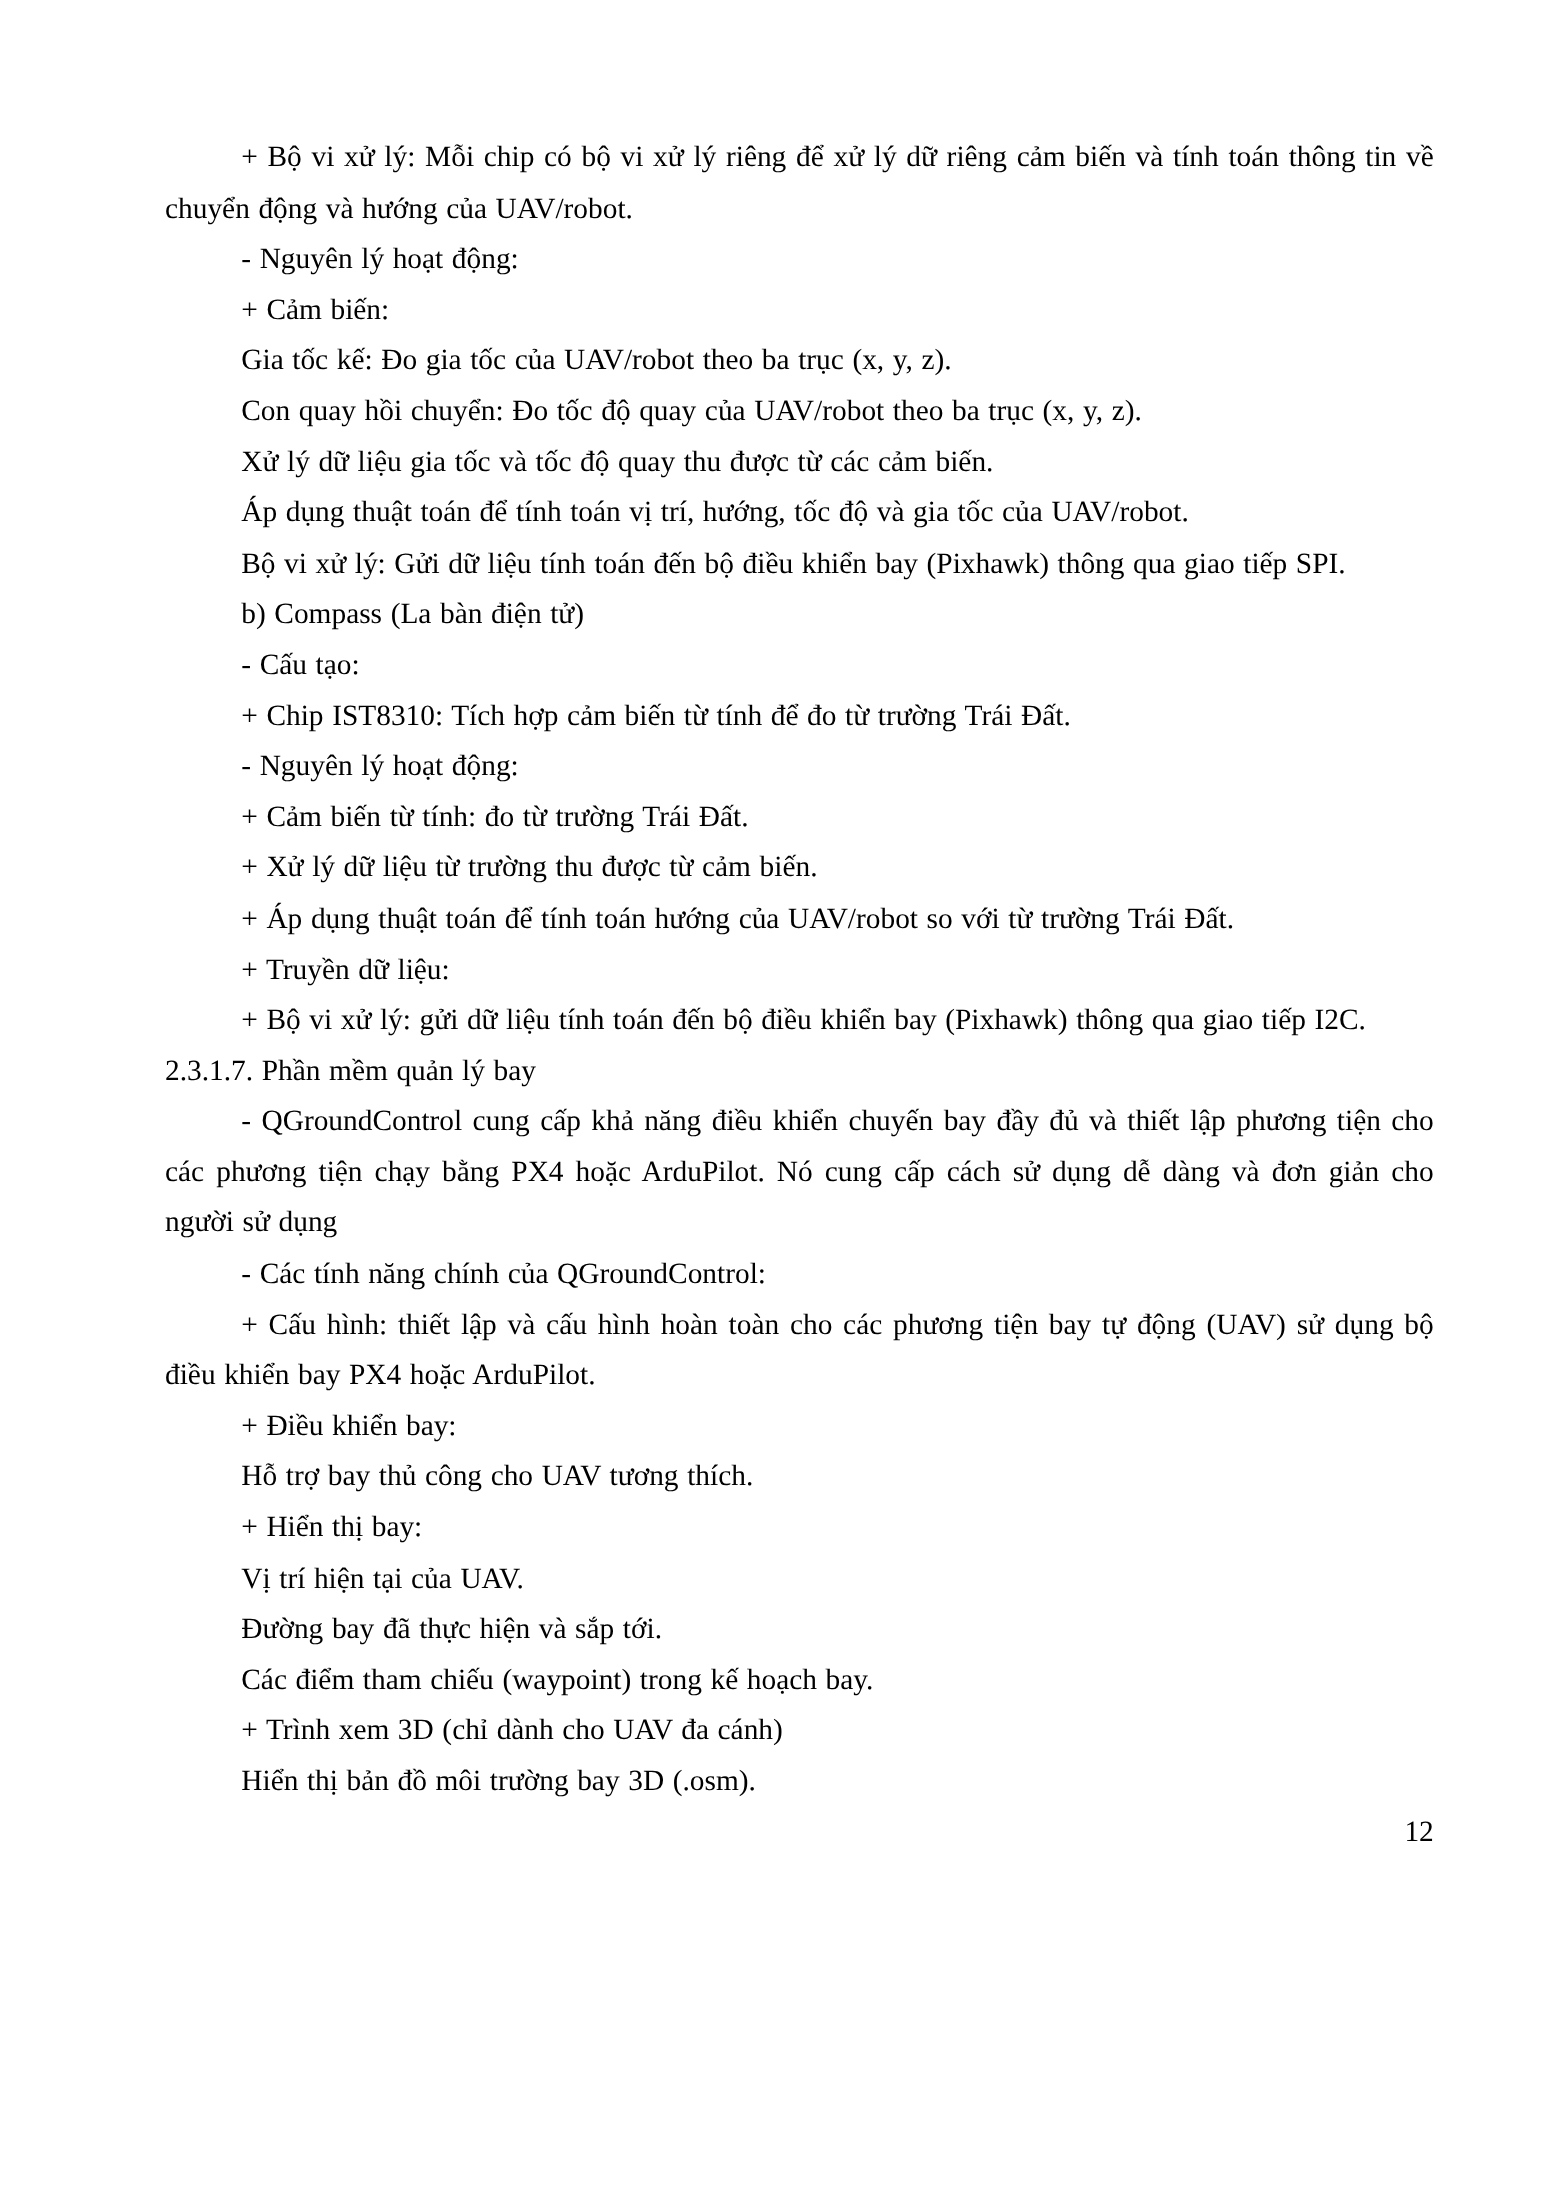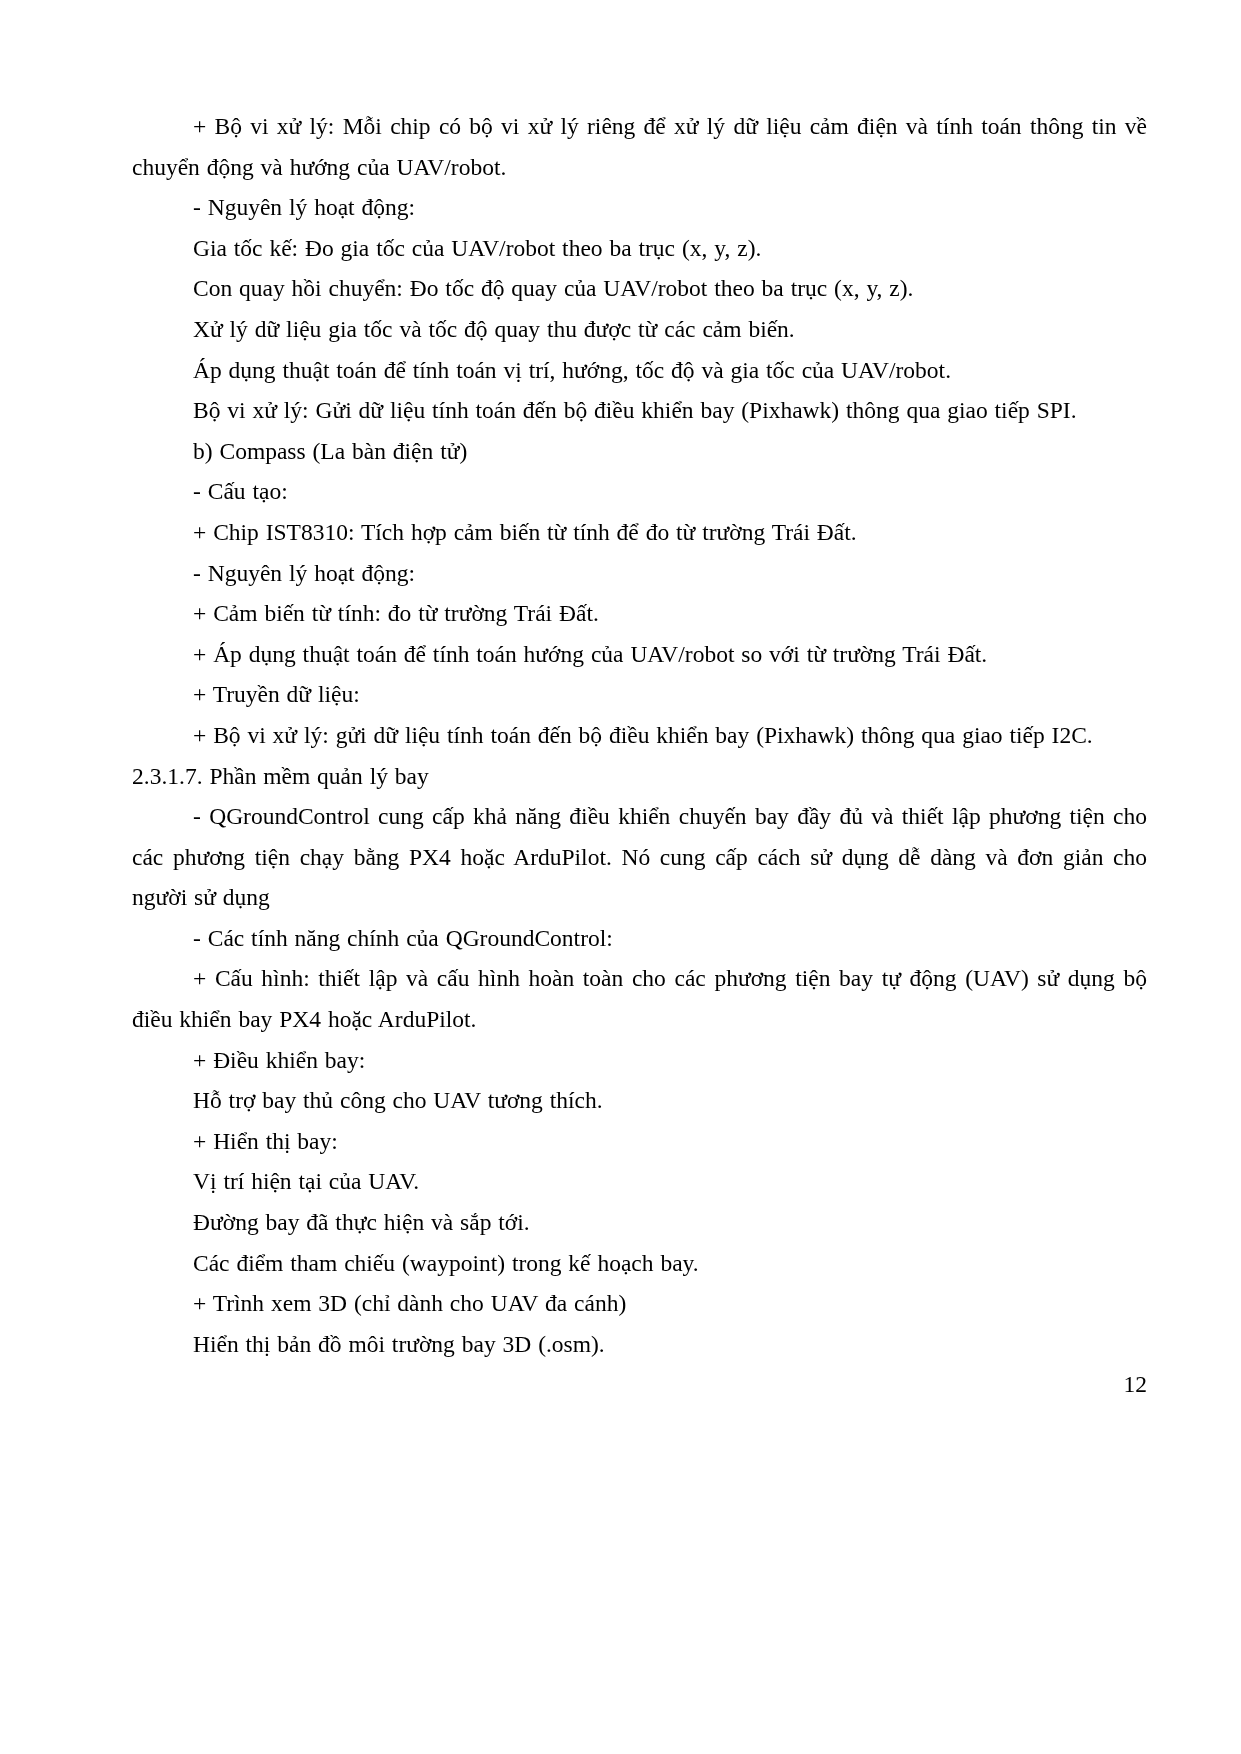--- a/index.html
+++ b/index.html
@@ -34,32 +34,34 @@
     text-align: right;
     margin: 0;
     line-height: 40.6px;
   }
 </style>
 </head>
 <body>
 
 <div class="page">
   <div class="body-text" id="paragraphs">
-      <p>+ Bộ vi xử lý: Mỗi chip có bộ vi xử lý riêng để xử lý dữ liệu cảm điện và tính toán thông tin về chuyển động và hướng của UAV/robot.</p>
+      <p>+ Bộ vi xử lý: Mỗi chip có bộ vi xử lý riêng để xử lý dữ riêng cảm biến và tính toán thông tin về chuyển động và hướng của UAV/robot.</p>
       <p>- Nguyên lý hoạt động:</p>
+      <p>+ Cảm biến:</p>
       <p>Gia tốc kế: Đo gia tốc của UAV/robot theo ba trục (x, y, z).</p>
       <p>Con quay hồi chuyển: Đo tốc độ quay của UAV/robot theo ba trục (x, y, z).</p>
       <p>Xử lý dữ liệu gia tốc và tốc độ quay thu được từ các cảm biến.</p>
       <p>Áp dụng thuật toán để tính toán vị trí, hướng, tốc độ và gia tốc của UAV/robot.</p>
       <p>Bộ vi xử lý: Gửi dữ liệu tính toán đến bộ điều khiển bay (Pixhawk) thông qua giao tiếp SPI.</p>
       <p>b) Compass (La bàn điện tử)</p>
       <p>- Cấu tạo:</p>
       <p>+ Chip IST8310: Tích hợp cảm biến từ tính để đo từ trường Trái Đất.</p>
       <p>- Nguyên lý hoạt động:</p>
       <p>+ Cảm biến từ tính: đo từ trường Trái Đất.</p>
+      <p>+ Xử lý dữ liệu từ trường thu được từ cảm biến.</p>
       <p>+ Áp dụng thuật toán để tính toán hướng của UAV/robot so với từ trường Trái Đất.</p>
       <p>+ Truyền dữ liệu:</p>
       <p>+ Bộ vi xử lý: gửi dữ liệu tính toán đến bộ điều khiển bay (Pixhawk) thông qua giao tiếp I2C.</p>
       <p class="noindent">2.3.1.7. Phần mềm quản lý bay</p>
       <p>- QGroundControl cung cấp khả năng điều khiển chuyến bay đầy đủ và thiết lập phương tiện cho các phương tiện chạy bằng PX4 hoặc ArduPilot. Nó cung cấp cách sử dụng dễ dàng và đơn giản cho người sử dụng</p>
       <p>- Các tính năng chính của QGroundControl:</p>
       <p>+ Cấu hình: thiết lập và cấu hình hoàn toàn cho các phương tiện bay tự động (UAV) sử dụng bộ điều khiển bay PX4 hoặc ArduPilot.</p>
       <p>+ Điều khiển bay:</p>
       <p>Hỗ trợ bay thủ công cho UAV tương thích.</p>
       <p>+ Hiển thị bay:</p>

